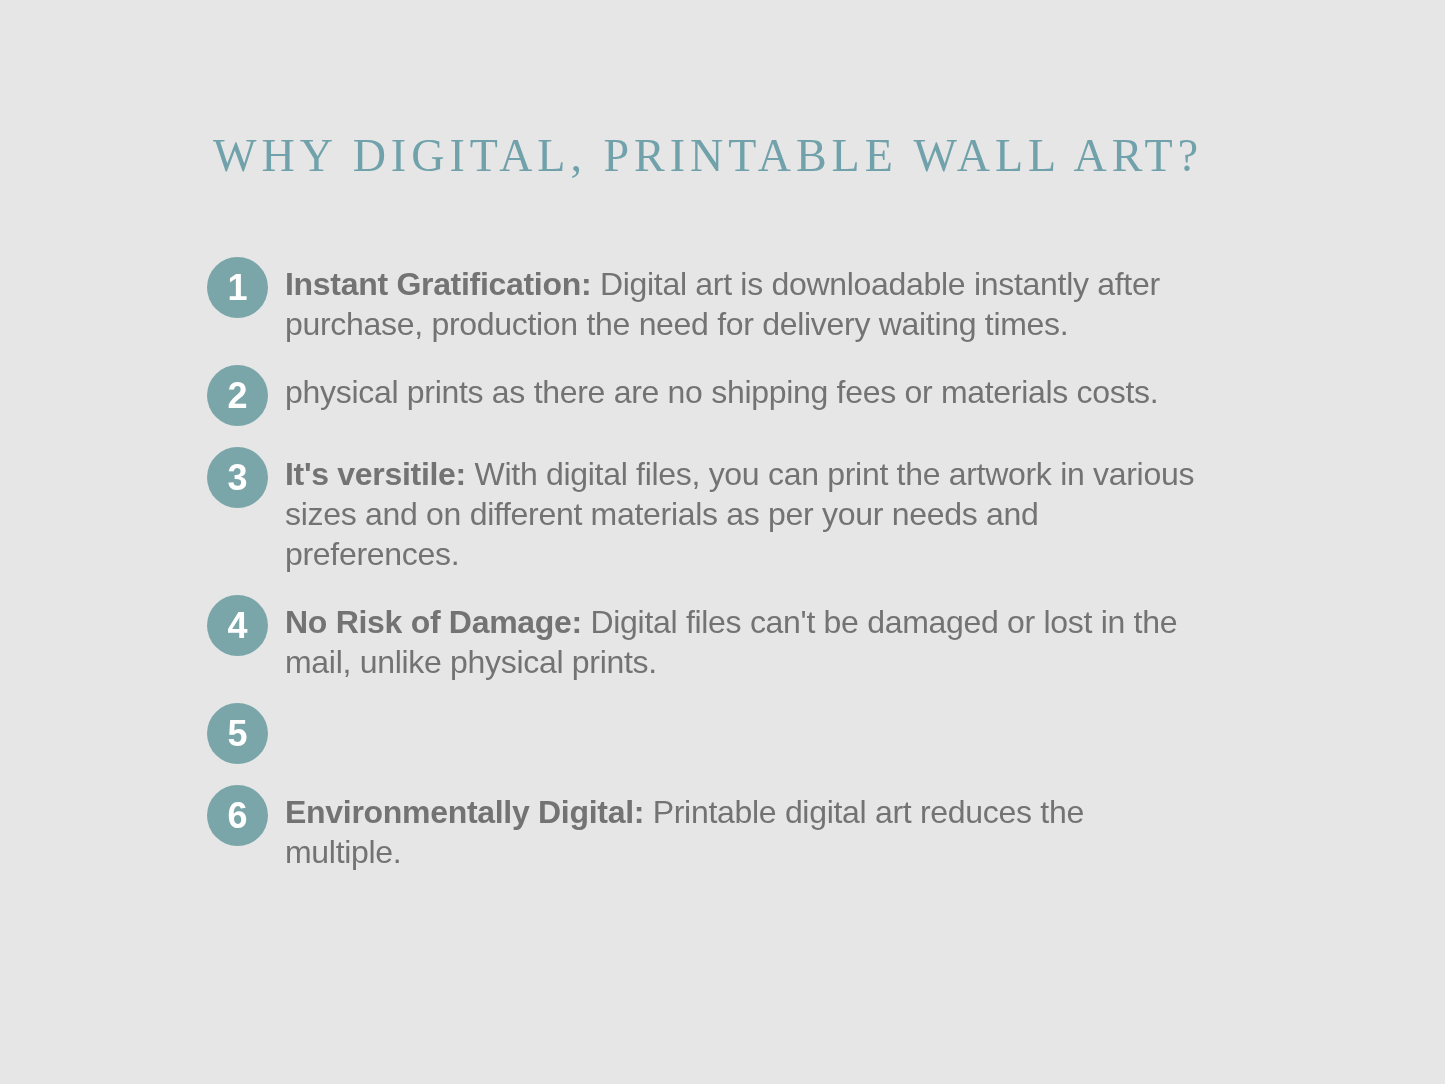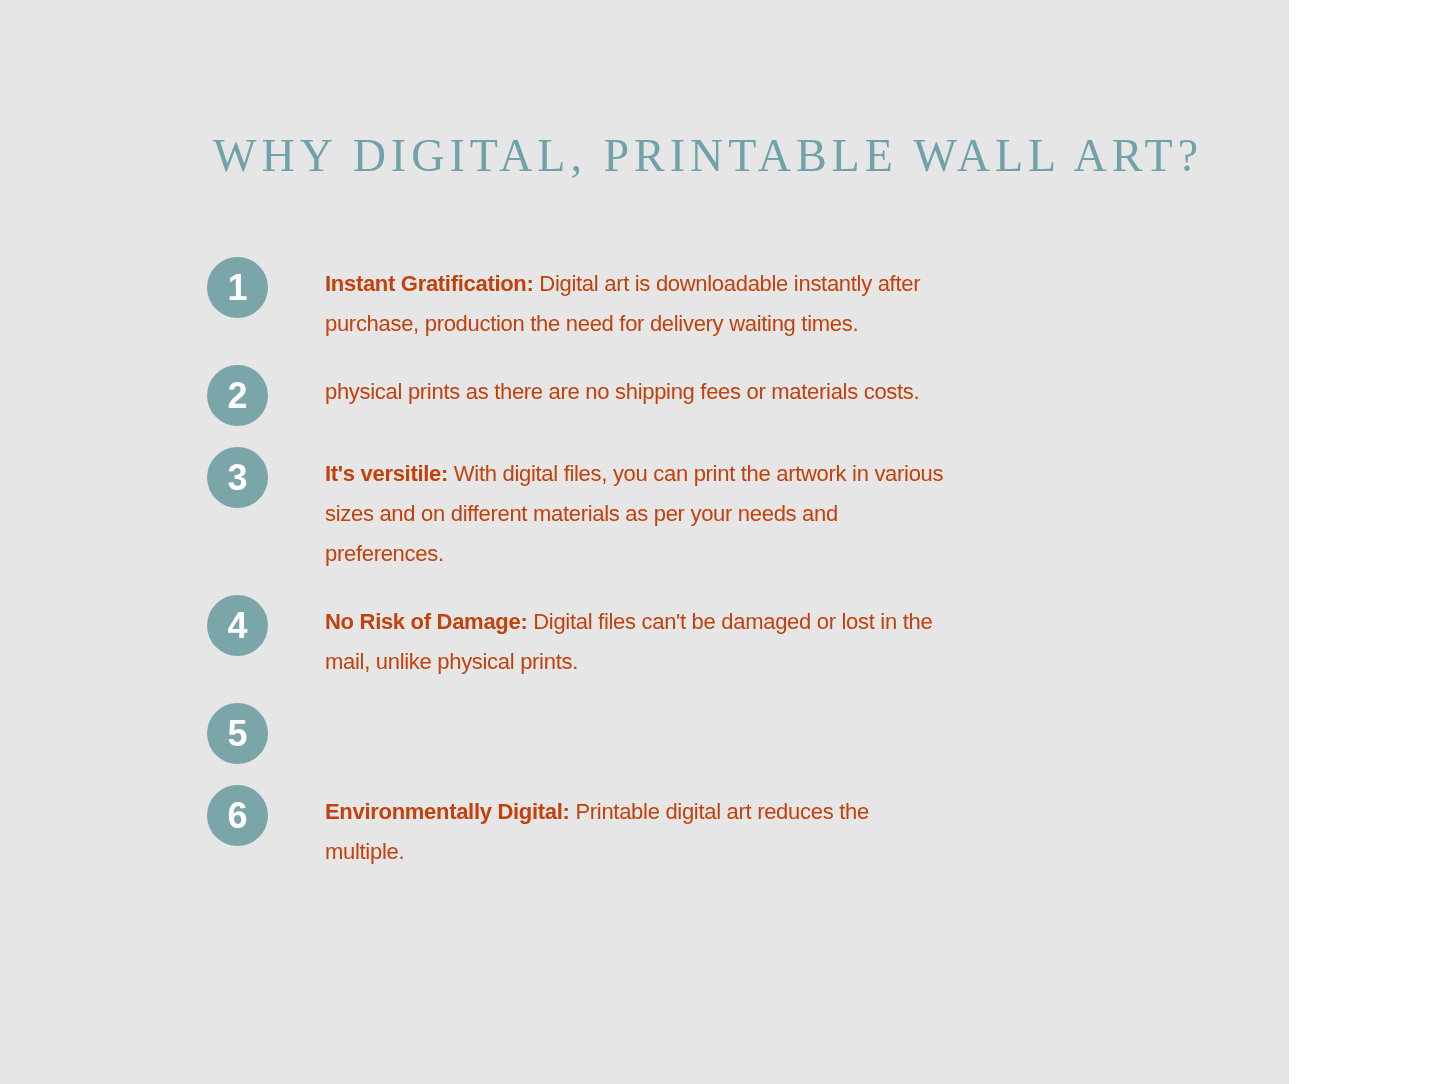--- a/index.html
+++ b/index.html
@@ -1,18 +1,18 @@
 <!DOCTYPE html>
 <html><head>
 <meta charset="utf-8">
 <style>
   html, body { margin: 0; padding: 0; }
   .page {
     position: relative;
-    width: 1289px;
+    width: 1445px;
     height: 1084px;
     background: #e5e6e5;
     overflow: hidden;
     font-family: "Liberation Sans", sans-serif;
   }
   .title {
     margin: 0;
     padding: 133px 0 0 213px;
     font-family: "Liberation Serif", serif;
     font-weight: 400;
@@ -39,25 +39,24 @@
     border-radius: 50%;
     background: #7aa6aa;
     color: #ffffff;
     display: flex;
     align-items: center;
     justify-content: center;
     font-size: 36px;
     font-weight: 700;
   }
   .text {
-    font-size: 22px;
+    font-size: 32px;
     line-height: 40px;
-    color: #c2410c;
+    color: #737373;
     letter-spacing: -0.3px;
-    margin-left: 40px;
   }
   .line { white-space: nowrap; }
   .line:empty { display: none; }
   .lead { font-weight: 700; }
 </style>
 </head>
 <body>
 
 <div class="page">
 

